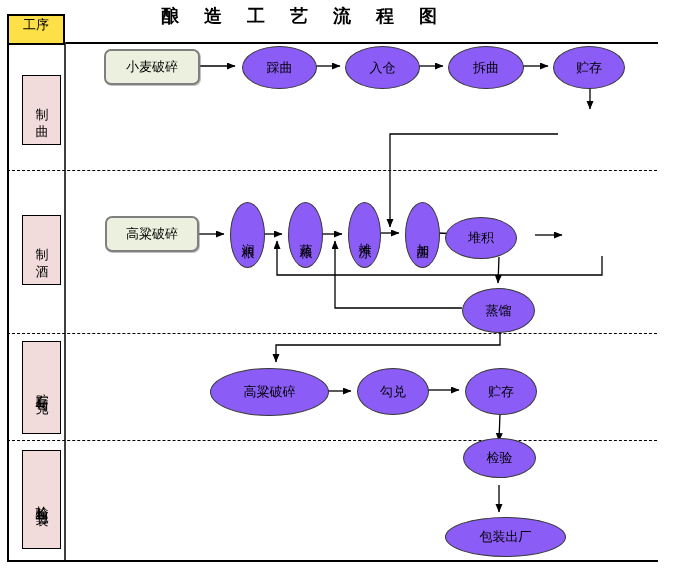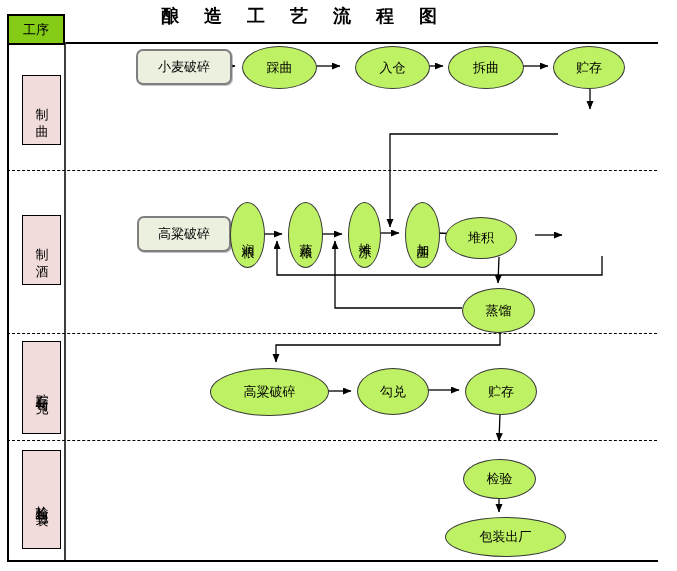--- a/index.html
+++ b/index.html
@@ -10,46 +10,46 @@
   .title{
     position:absolute;left:161px;top:4px;font-size:18px;font-weight:bold;
     letter-spacing:25px;white-space:nowrap;color:#000;
   }
   .frame{
     position:absolute;left:7px;top:42px;width:653px;height:516px;
     border:2px solid #000;z-index:0;
   }
   .corner-box{
     position:absolute;left:7px;top:14px;width:54px;height:27px;
-    border:2px solid #000;background:#84cc16;z-index:3;
-    display:flex;align-items:center;justify-content:center;font-size:13px;
+    border:2px solid #000;background:#fde047;z-index:3;
+    display:flex;align-items:flex-start;justify-content:center;font-size:13px;
   }
   .divider{
     position:absolute;left:64px;top:42px;width:2px;height:518px;
     background:#3f3f3f;z-index:1;
   }
   .dash{
     position:absolute;left:7px;width:655px;height:0;
     border-top:1px dashed #000;z-index:1;
   }
   .stage{
     position:absolute;left:22px;width:37px;background:#f2dcdb;
     border:1px solid #000;z-index:2;
     display:flex;align-items:center;justify-content:center;
     writing-mode:vertical-lr;text-orientation:upright;font-size:13px;
   }
   .stage.two{letter-spacing:17px;text-indent:8px;}
   .stage.five{letter-spacing:2px;}
   .gbox{
     position:absolute;background:#ebf1de;border:2px solid #7f7f7f;
     border-radius:7px;z-index:2;box-shadow:1px 1px 0 rgba(120,120,120,.45);
-    display:flex;align-items:center;justify-content:center;font-size:13px;margin-left:32px;
+    display:flex;align-items:center;justify-content:center;font-size:13px;
   }
   .ell{
-    position:absolute;background:#bef264;border:1.4px solid #383838;
+    position:absolute;background:#8b5cf6;border:1.4px solid #383838;
     border-radius:50%;z-index:2;
     display:flex;align-items:center;justify-content:center;
     font-size:13px;text-align:center;white-space:nowrap;
   }
   .ell.vert{writing-mode:vertical-lr;text-orientation:upright;letter-spacing:2px;white-space:normal;}
   svg.wires{position:absolute;left:0;top:0;z-index:1;pointer-events:none;}
 </style>
 </head>
 <body>
 
@@ -105,31 +105,31 @@
 
   <div class="stage two" style="top:75px;height:68px">制曲</div>
   <div class="stage two" style="top:215px;height:68px">制酒</div>
   <div class="stage five" style="top:341px;height:91px">贮存与勾兑</div>
   <div class="stage five" style="top:450px;height:97px">检验与包装</div>
 
   <div class="gbox" style="left:104px;top:49px;width:92px;height:32px">小麦破碎</div>
   <div class="gbox" style="left:105px;top:216px;width:90px;height:32px">高粱破碎</div>
 
   <div class="ell" style="left:242px;top:46px;width:73px;height:41px">踩曲</div>
-  <div class="ell" style="left:355px;top:46px;width:73px;height:41px">入仓</div>
+  <div class="ell" style="left:345px;top:46px;width:73px;height:41px">入仓</div>
   <div class="ell" style="left:448px;top:46px;width:74px;height:41px">拆曲</div>
   <div class="ell" style="left:553px;top:46px;width:70px;height:41px">贮存</div>
 
   <div class="ell vert" style="left:230px;top:202px;width:33px;height:64px">润粮</div>
   <div class="ell vert" style="left:288px;top:202px;width:33px;height:64px">蒸粮</div>
   <div class="ell vert" style="left:348px;top:202px;width:31px;height:64px">摊凉</div>
   <div class="ell vert" style="left:405px;top:202px;width:33px;height:64px">加曲</div>
   <div class="ell" style="left:445px;top:217px;width:70px;height:40px">堆积</div>
   <div class="ell" style="left:462px;top:288px;width:71px;height:43px">蒸馏</div>
 
   <div class="ell" style="left:210px;top:368px;width:117px;height:46px">高粱破碎</div>
   <div class="ell" style="left:357px;top:368px;width:70px;height:45px">勾兑</div>
   <div class="ell" style="left:465px;top:368px;width:70px;height:45px">贮存</div>
 
-  <div class="ell" style="left:463px;top:459px;width:71px;height:38px">检验</div>
+  <div class="ell" style="left:463px;top:438px;width:71px;height:38px">检验</div>
   <div class="ell" style="left:445px;top:517px;width:119px;height:38px">包装出厂</div>
 
 </div>
 
 </body></html>

